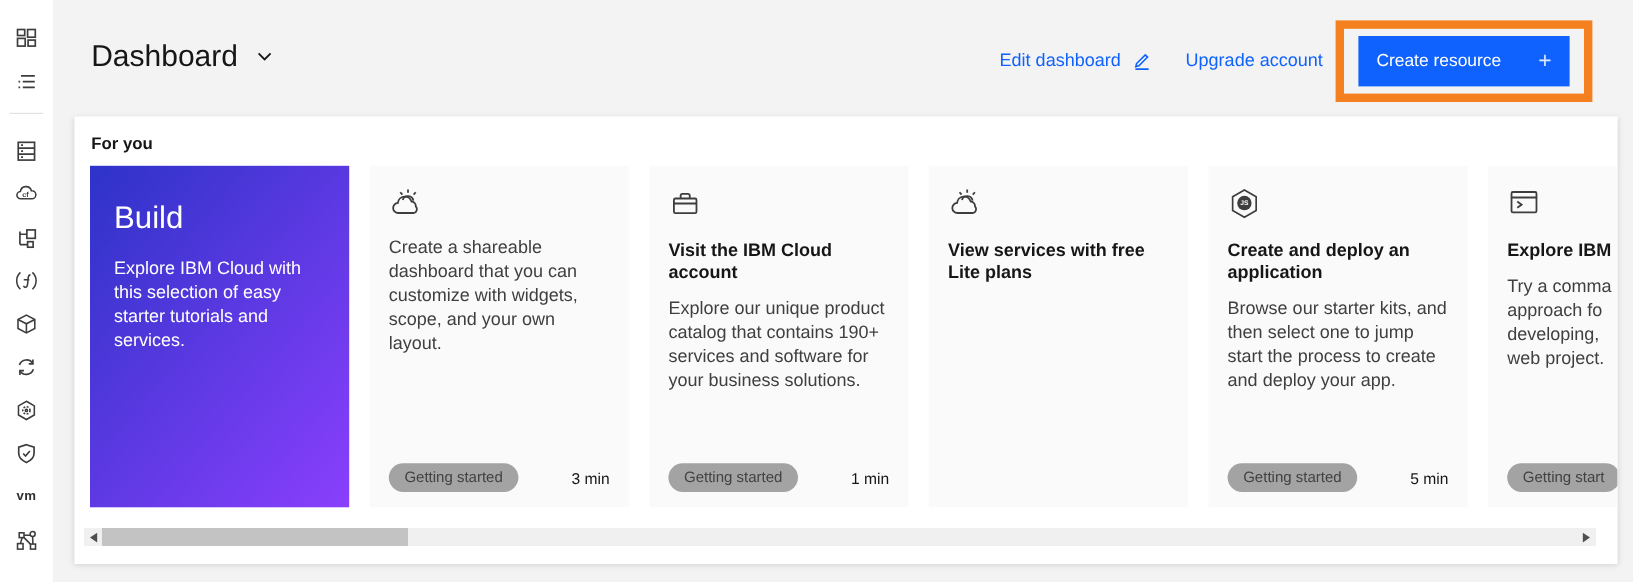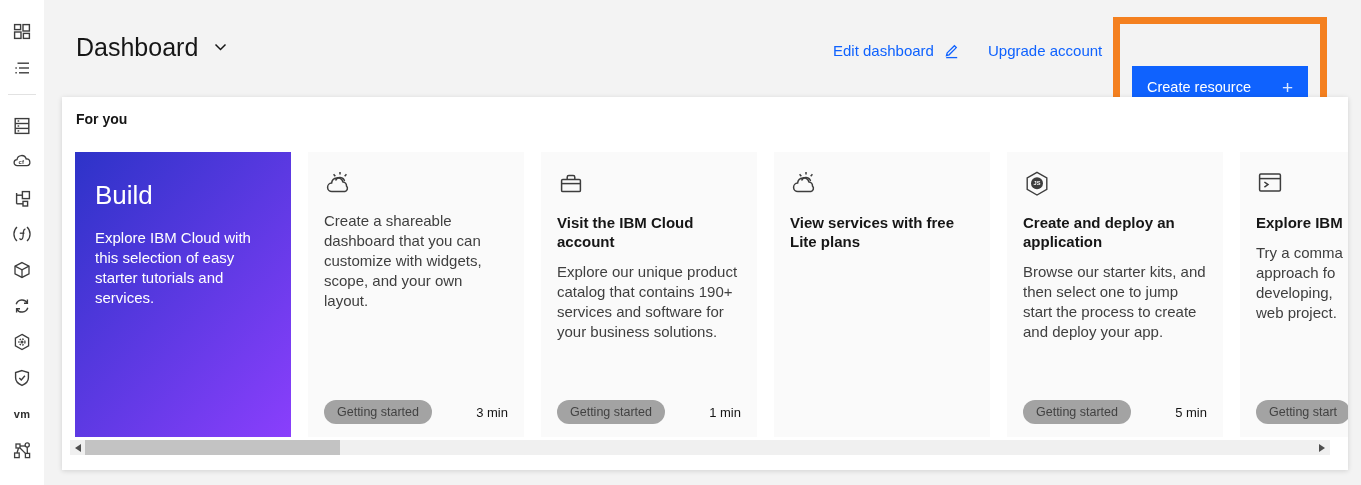--- a/index.html
+++ b/index.html
@@ -32,34 +32,33 @@
 
   .highlight-box {
     position:absolute; left:1113px; top:17px;
     border:7px solid #f4801f; padding:6px 12px;
   }
   .create-btn {
     width:176px; height:42px; background:#0f62fe; color:#ffffff; border:none;
     display:flex; align-items:center; justify-content:space-between;
     padding:0 15px; font-size:14.5px; font-family:"Liberation Sans", sans-serif;
     cursor:pointer;
-    margin-top:36px;
   }
   .plus { font-size:19px; font-weight:300; color:rgba(255,255,255,.85); line-height:1; }
 
   
   .panel {
     position:absolute; left:62px; top:97px; width:1286px; height:373px;
     background:#ffffff; box-shadow:0 1px 5px rgba(0,0,0,.14);
     overflow:hidden;
   }
   .for-you { position:absolute; left:14px; top:14px; font-size:14px; font-weight:bold; color:#161616; }
 
   .cards {
-    position:absolute; left:13px; top:55px; right:0; height:285px;
+    position:absolute; left:13px; top:41px; right:0; height:285px;
     display:flex; gap:17px; overflow:hidden;
   }
   .card {
     width:216px; min-width:216px; height:285px; background:#fafafa;
     position:relative; padding:16px; cursor:pointer;
   }
   .card.build {
     background:linear-gradient(130deg,#2d33c8 0%,#8a3ffc 100%);
     color:#ffffff; padding:20px;
   }

